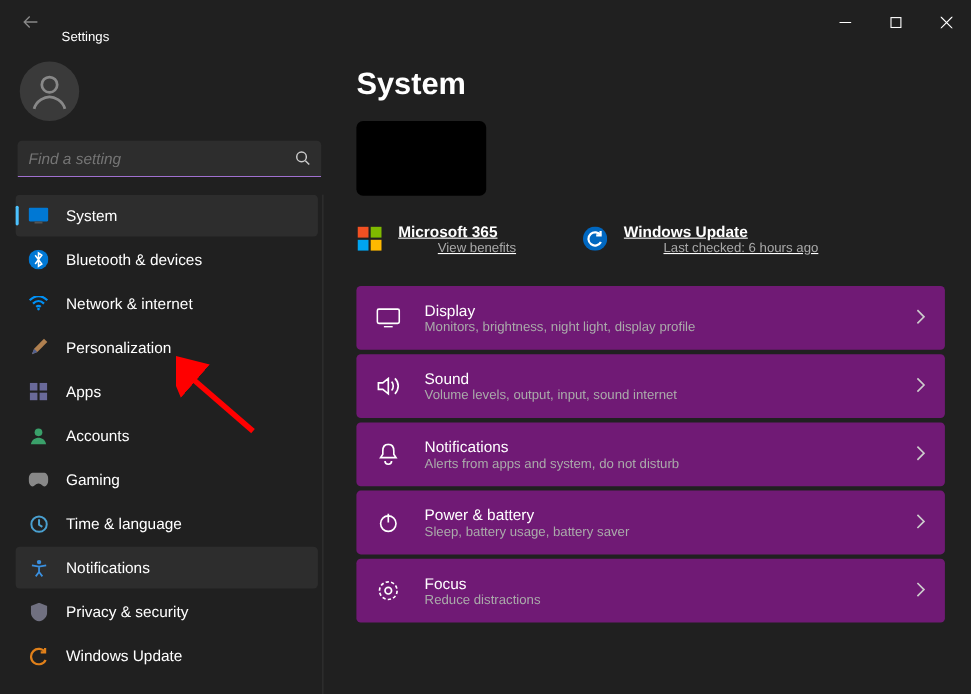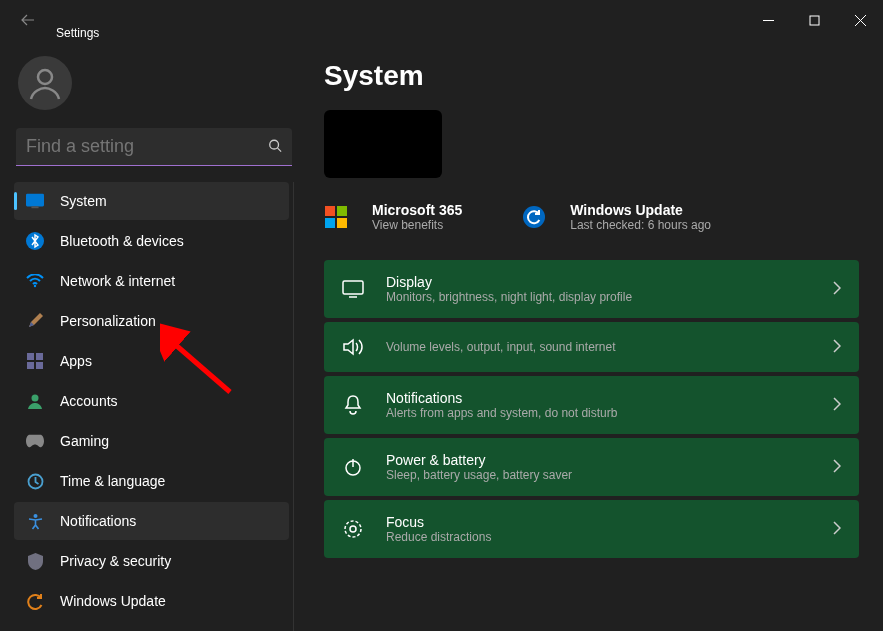--- a/index.html
+++ b/index.html
@@ -56,22 +56,23 @@
     position:relative; margin: 0 2px 16px 2px;
   }
   .search input {
     width:100%;
     background:#2d2d2d;
     border:none;
     border-bottom:1px solid #a070d0;
     color:#ccc;
     padding:8px 36px 8px 10px;
     border-radius:4px 4px 0 0;
-    font-size:18px;
+    font-size:14px;
     outline:none;
+    font-style:italic;
   }
   .search-icon {
     position:absolute; right:10px; top:50%; transform:translateY(-50%);
     color:#ccc;
   }
   .navlist {
     overflow-y:auto;
     padding-right:4px;
     border-right: 1px solid #333;
     flex: 1;
@@ -109,27 +110,27 @@
   .page-title {
     font-size:28px; font-weight:600;
     margin-bottom: 18px;
   }
   .preview-row { display:flex; gap:12px; margin-bottom:24px;}
   .preview-box {
     width:118px; height:68px;
     background:#000; border-radius:6px;
   }
   .tiles { display:flex; gap:60px; margin-bottom:28px;}
-  .tile { display:flex; align-items:center; gap:24px;}
+  .tile { display:flex; align-items:center; gap:14px;text-decoration:underline;}
   .tile-icon { width:24px;height:24px; display:flex;align-items:center;justify-content:center;}
   .tile-title { font-size:14px; font-weight:600;}
-  .tile-sub { font-size:12px; color:#aaa;}
+  .tile-sub { font-size:12px; color:#aaa;margin-left:36px;}
   .cards { display:flex; flex-direction:column; gap:4px;}
   .card {
-    background:#14532d;
+    background:#701a75;
     border-radius:4px;
     display:flex; align-items:center;
     padding:14px 18px;
     gap:22px;
     cursor:pointer;
   }
   .card-icon { width:22px;height:22px;display:flex;align-items:center;justify-content:center;color:#fff;}
   .card-text { flex:1;}
   .card-title { font-size:14px;}
   .card-desc { font-size:12px; color:#aaa;}
@@ -348,20 +349,21 @@
             </svg></span>
       </div>
 
       <div class="card">
         <span class="card-icon">
             <svg width="22" height="18" viewBox="0 0 22 18" fill="none" stroke="currentColor" stroke-width="1.5">
               <path d="M2 6v6h4l5 4V2L6 6H2zM14 5c2 2 2 6 0 8M17 2c4 4 4 10 0 14"></path>
             </svg>
           </span>
         <div class="card-text">
+          <div class="card-title">Sound</div>
           <div class="card-desc">Volume levels, output, input, sound internet</div>
         </div>
         <span class="chevron"><svg width="8" height="14" viewBox="0 0 8 14" fill="none" stroke="currentColor" stroke-width="1.5">
               <path d="M1 1l6 6-6 6"></path>
             </svg></span>
       </div>
 
       <div class="card">
         <span class="card-icon">
             <svg width="18" height="20" viewBox="0 0 18 20" fill="none" stroke="currentColor" stroke-width="1.5">

